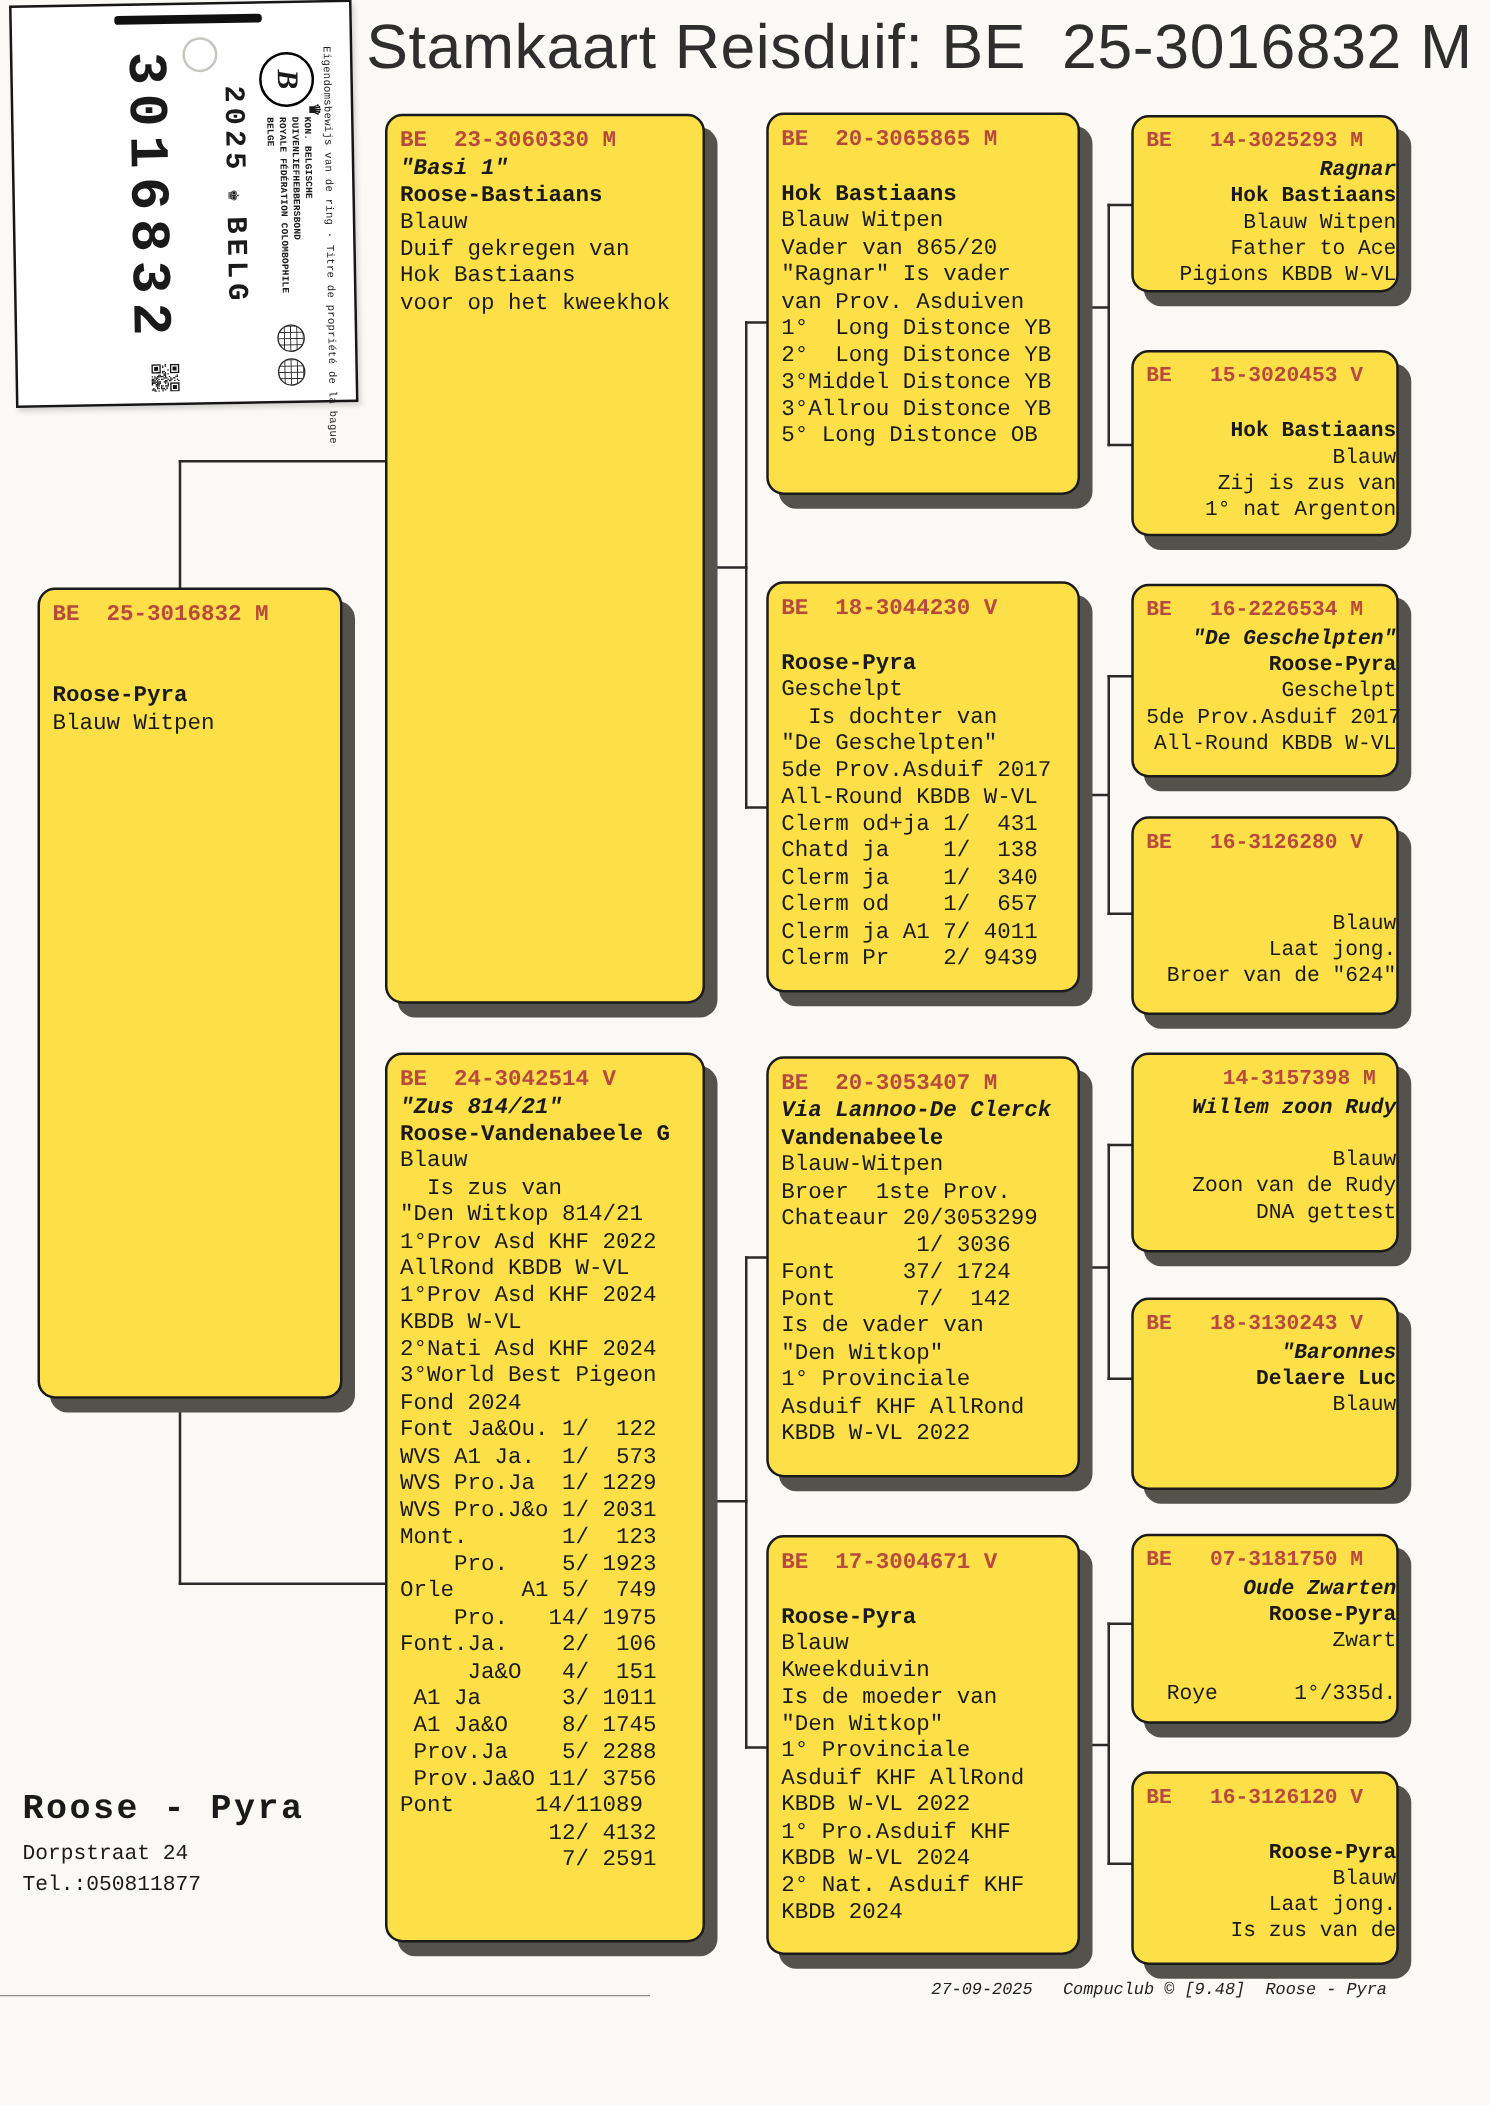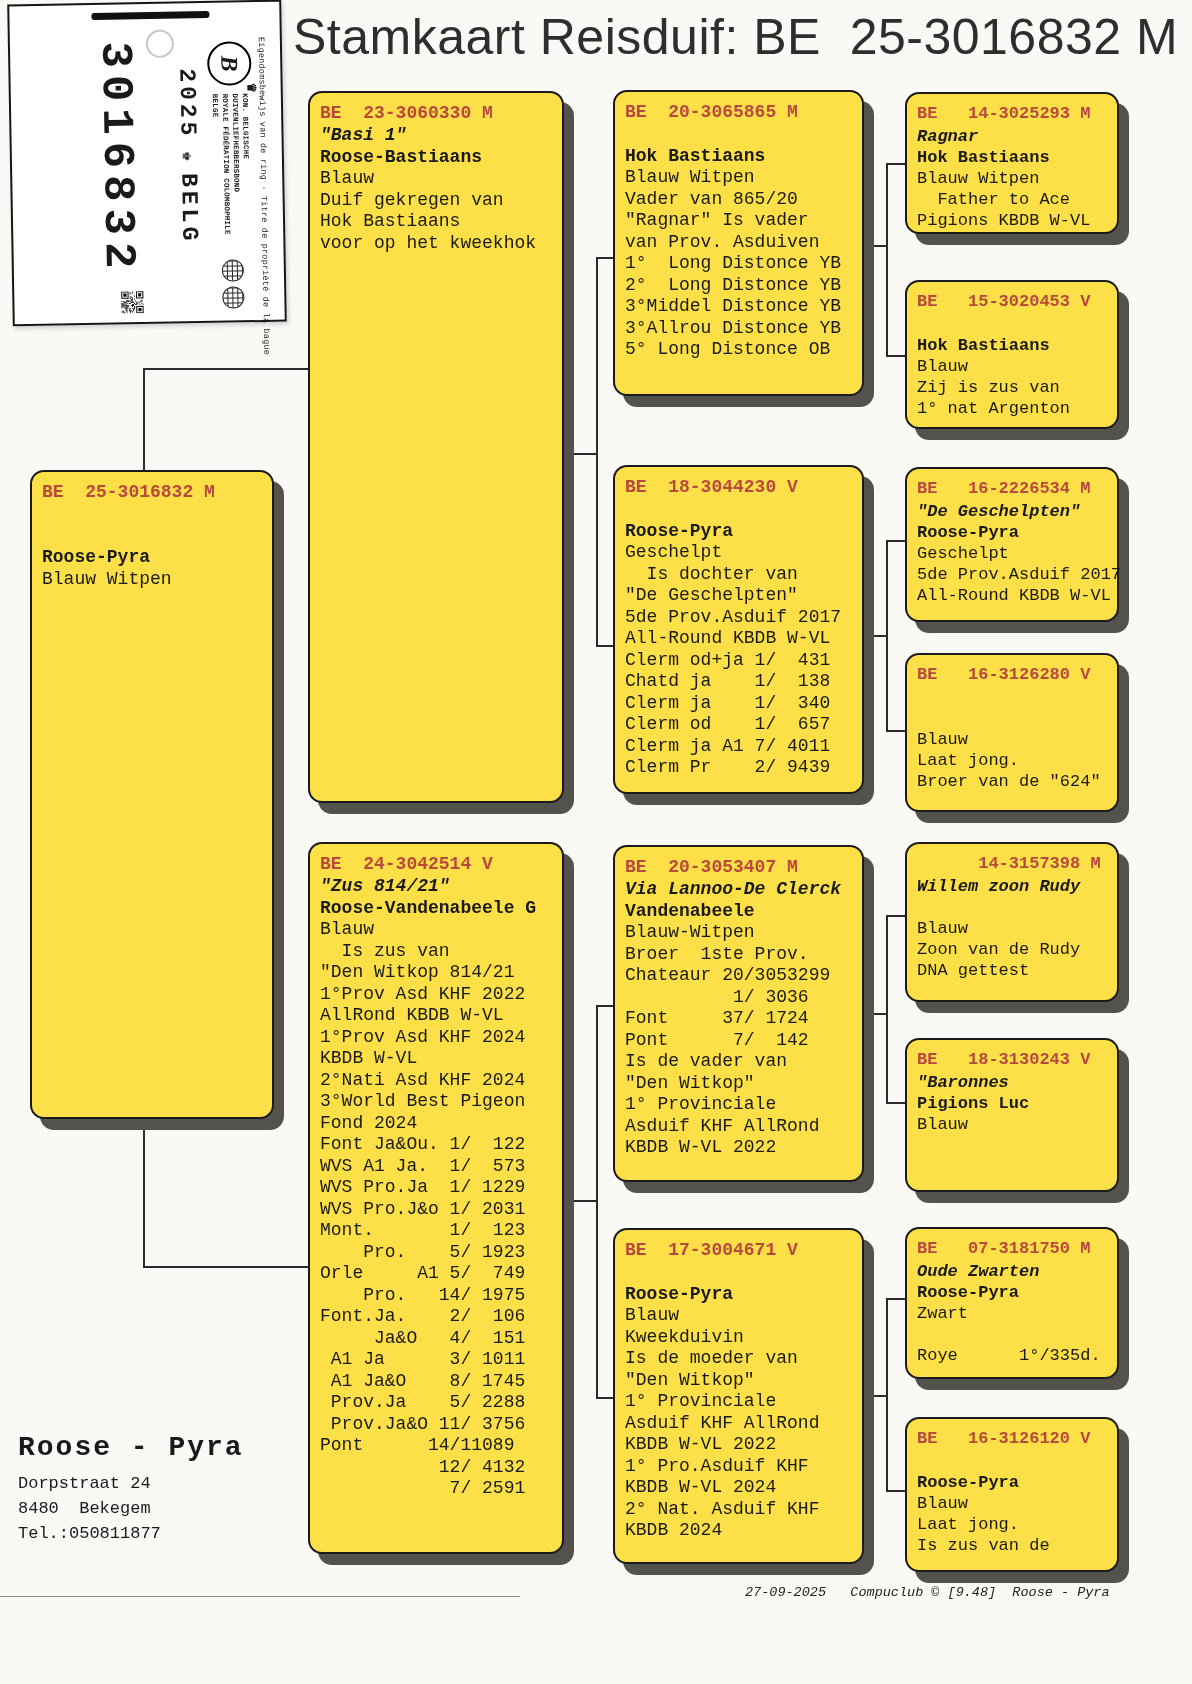--- a/index.html
+++ b/index.html
@@ -51,21 +51,21 @@
   .big-ring-number{font-size:44px;font-weight:bold;letter-spacing:7px;line-height:1;}
   
   .pbox{
     position:absolute;background:#fde047;border:2px solid #1b1b1b;border-radius:14px;
     box-shadow:10px 11px 0 #53524c;z-index:2;font-size:18px;
   }
   .pbox.g4{font-size:17px;}
   .bh{color:#b8493e;font-weight:bold;white-space:pre;padding:9px 0 0 10px;line-height:22px;}
   .bl{padding:1px 0 0 10px;}
   .bl .ln{white-space:pre;line-height:21.5px;min-height:21.5px;}
-  .g4 .bl .ln{line-height:21px;min-height:21px;}
+  .g4 .bl .ln{line-height:21px;min-height:21px;text-align:right;}
   .ln.b{font-weight:bold;}
   .ln.bi{font-weight:bold;font-style:italic;}
   
   .cl{position:absolute;background:#2b2b2b;z-index:1;}
   .cl.h{height:2px;} .cl.v{width:2px;}
   
   .owner{position:absolute;left:18px;top:1432px;}
   .owner-name{font-size:28px;font-weight:bold;letter-spacing:2px;margin-bottom:8px;}
   .owner .ln{font-size:17px;line-height:25px;white-space:pre;}
   .owner-underline{position:absolute;left:0;top:1596px;width:520px;height:1px;background:#8b8b86;}
@@ -447,21 +447,21 @@
       <div class="ln">Blauw</div>
       <div class="ln">Zoon van de Rudy</div>
       <div class="ln">DNA gettest</div>
     </div>
 </div>
 
 <div class="pbox g4" style="left:905px;top:1038px;width:210px;height:150px">
   <div class="bh">BE   18-3130243 V</div>
   <div class="bl">
       <div class="ln bi">"Baronnes</div>
-      <div class="ln b">Pigions Luc</div>
+      <div class="ln b">Delaere Luc</div>
       <div class="ln">Blauw</div>
     </div>
 </div>
 
 <div class="pbox g4" style="left:905px;top:1227px;width:210px;height:148px">
   <div class="bh">BE   07-3181750 M</div>
   <div class="bl">
       <div class="ln bi">Oude Zwarten</div>
       <div class="ln b">Roose-Pyra</div>
       <div class="ln">Zwart</div>
@@ -477,18 +477,17 @@
       <div class="ln b">Roose-Pyra</div>
       <div class="ln">Blauw</div>
       <div class="ln">Laat jong.</div>
       <div class="ln">Is zus van de</div>
     </div>
 </div>
 
 <div class="owner">
   <div class="owner-name">Roose - Pyra</div>
   <div class="ln">Dorpstraat 24</div>
-  <div class="ln">8480  Bekegem</div>
   <div class="ln">Tel.:050811877</div>
 </div>
 <div class="owner-underline"></div>
 
 <div class="footer"><span>27-09-2025</span>   <span>Compuclub © [9.48]</span>  <span>Roose - Pyra</span></div>
 
 </body></html>

